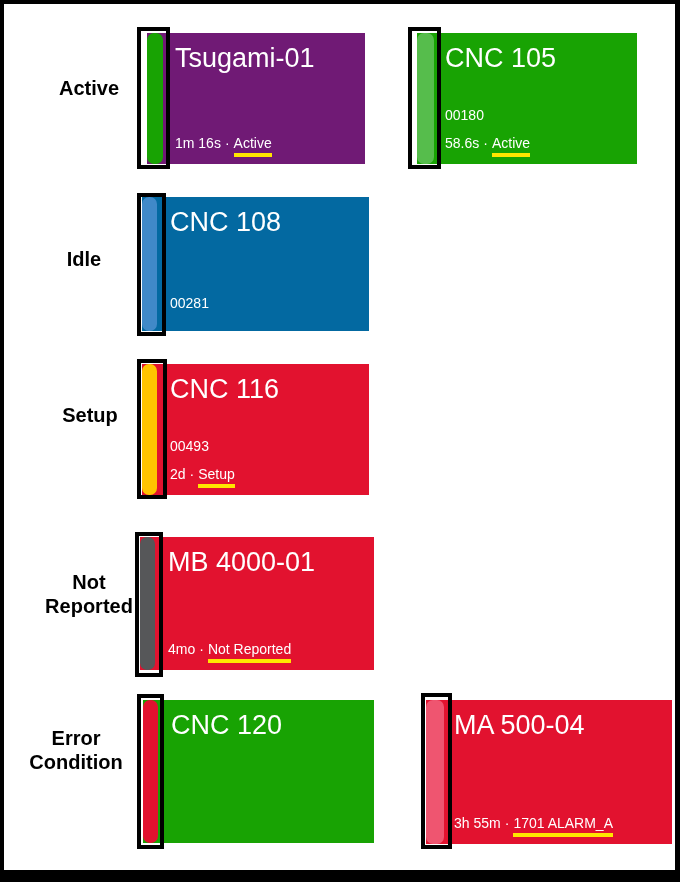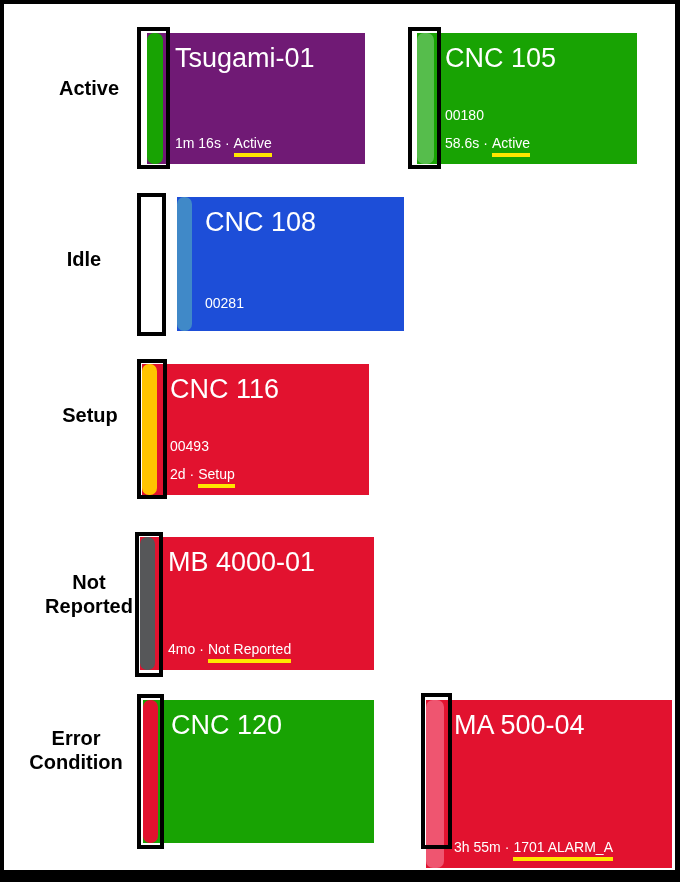--- a/index.html
+++ b/index.html
@@ -20,21 +20,21 @@
   .l-nr{left:40px;top:566px;width:90px;}
   .l-ec{left:11px;top:722px;width:122px;}
 
   .card{position:absolute;color:#fff;box-sizing:border-box;}
   .c-ts {left:143px;top:29px; width:218px;height:131px;}
   .c-105{left:413px;top:29px; width:220px;height:131px;}
   .c-108{left:138px;top:193px;width:227px;height:134px;}
   .c-116{left:138px;top:360px;width:227px;height:131px;}
   .c-mb {left:136px;top:533px;width:234px;height:133px;}
   .c-120{left:139px;top:696px;width:231px;height:143px;}
-  .c-ma {left:422px;top:696px;width:246px;height:168px;}
+  .c-ma {left:422px;top:696px;width:246px;height:144px;}
 
   .bar{position:absolute;left:0;top:0;bottom:0;border-radius:7px;}
   .bar-w15{width:15px;} .bar-w16{width:16px;} .bar-w17{width:17px;} .bar-w18{width:18px;}
 
   .outline{
     position:absolute;border:4px solid #000;box-sizing:border-box;
     background:transparent;z-index:5;pointer-events:none;
   }
   .o-ts {left:133px;top:23px; width:33px;height:142px;}
   .o-105{left:404px;top:23px; width:33px;height:142px;}
@@ -80,21 +80,21 @@
     <div class="bar bar-w17" style="background-color: rgb(86, 189, 76);"></div>
     <div class="card-title">CNC 105</div>
     <div class="card-bottom">
       <div class="program">00180</div>
       <div class="status-line">
         <span>58.6s</span><span class="sep">·</span><span class="st" style="border-bottom-color: rgb(255, 230, 0);">Active</span>
       </div>
     </div>
   </div>
 
-  <div class="card c-108" style="background-color: #1d4ed8; margin-left: 35px;">
+  <div class="card c-108" style="background-color: #0369a1;">
     <div class="bar bar-w15" style="background-color: rgb(64, 137, 200);"></div>
     <div class="card-title">CNC 108</div>
     <div class="card-bottom">
       <div class="program">00281</div>
     </div>
   </div>
 
   <div class="card c-116" style="background-color: rgb(226, 18, 47);">
     <div class="bar bar-w15" style="background-color: rgb(255, 196, 0);"></div>
     <div class="card-title">CNC 116</div>

